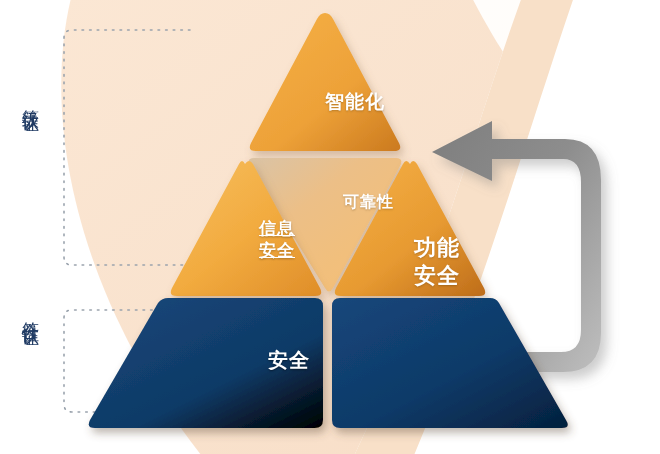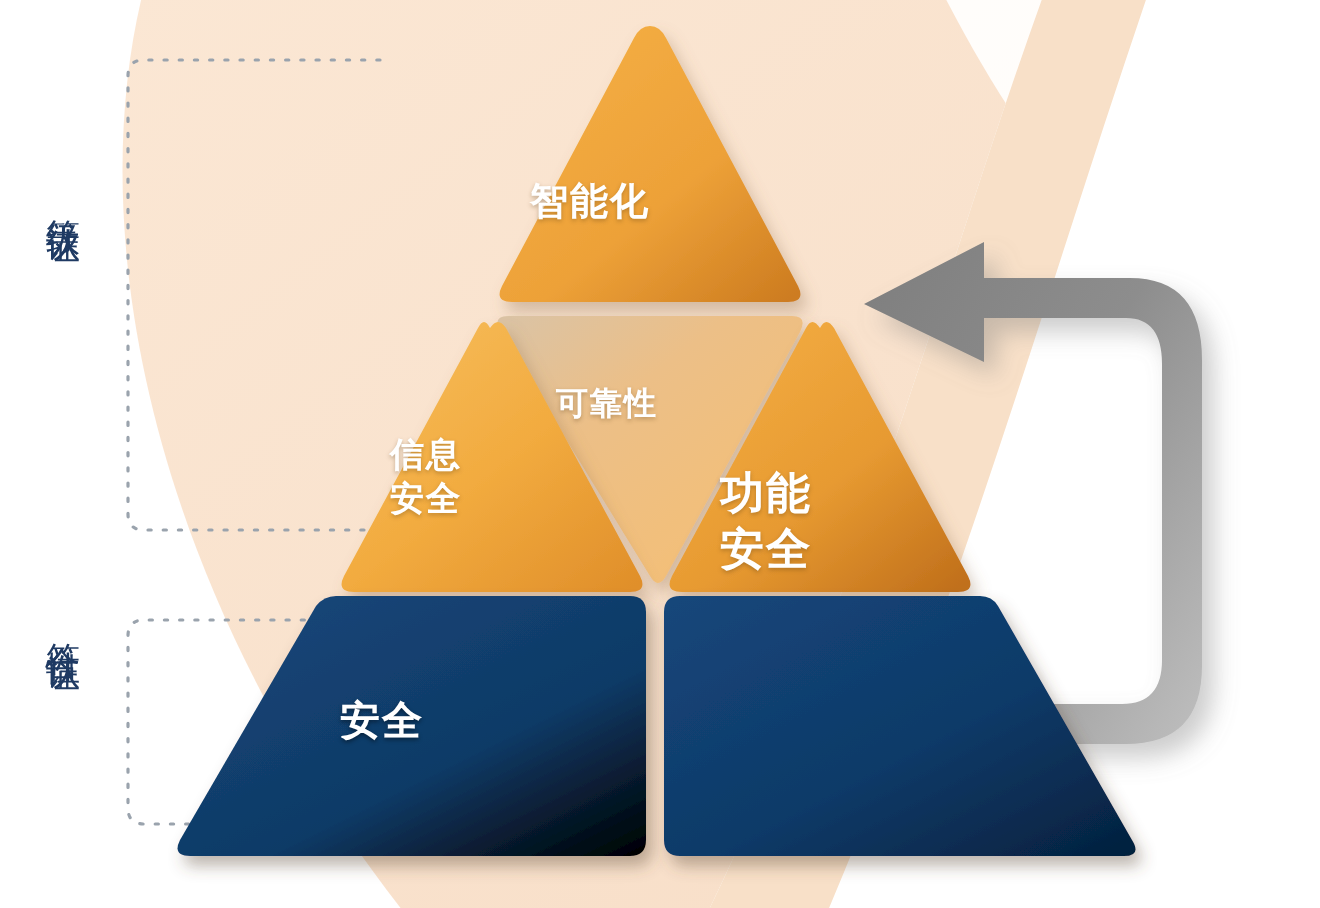--- a/index.html
+++ b/index.html
@@ -25,31 +25,31 @@
     white-space:nowrap;
     font-family:"DejaVu Sans","Liberation Sans",sans-serif;
   }
   #label-grade{left:22px;top:96px;}
   #label-compliance{left:22px;top:308px;}
 
   .tile-text{
     position:absolute;
     color:#ffffff;
     font-weight:bold;
-    text-align:left;
+    text-align:right;
     white-space:pre-line;
     line-height:1.28;
     text-shadow:0 1px 2px rgba(90,60,20,.35);
     font-family:"DejaVu Sans","Liberation Sans",sans-serif;
     letter-spacing:1px;
     pointer-events:none;
   }
   #txt-smart{left:265px;top:89px;width:120px;font-size:19px;}
   #txt-reliable{left:278px;top:192px;width:116px;font-size:16px;}
-  #txt-infosec{left:195px;top:218px;width:100px;font-size:17px;}
+  #txt-infosec{left:195px;top:218px;width:100px;font-size:17px;text-decoration:underline;}
   #txt-funcsafe{left:360px;top:234px;width:100px;font-size:22px;}
   #txt-safety{left:170px;top:348px;width:140px;font-size:20px;text-shadow:0 1px 2px rgba(0,0,0,.45);}
   #txt-emc{left:360px;top:348px;width:140px;font-size:20px;letter-spacing:2px;text-shadow:0 1px 2px rgba(0,0,0,.45);}
 </style>
 </head>
 <body>
 
 <div id="stage">
 
   <svg id="svgroot" width="660" height="454" viewBox="0 0 660 454">

